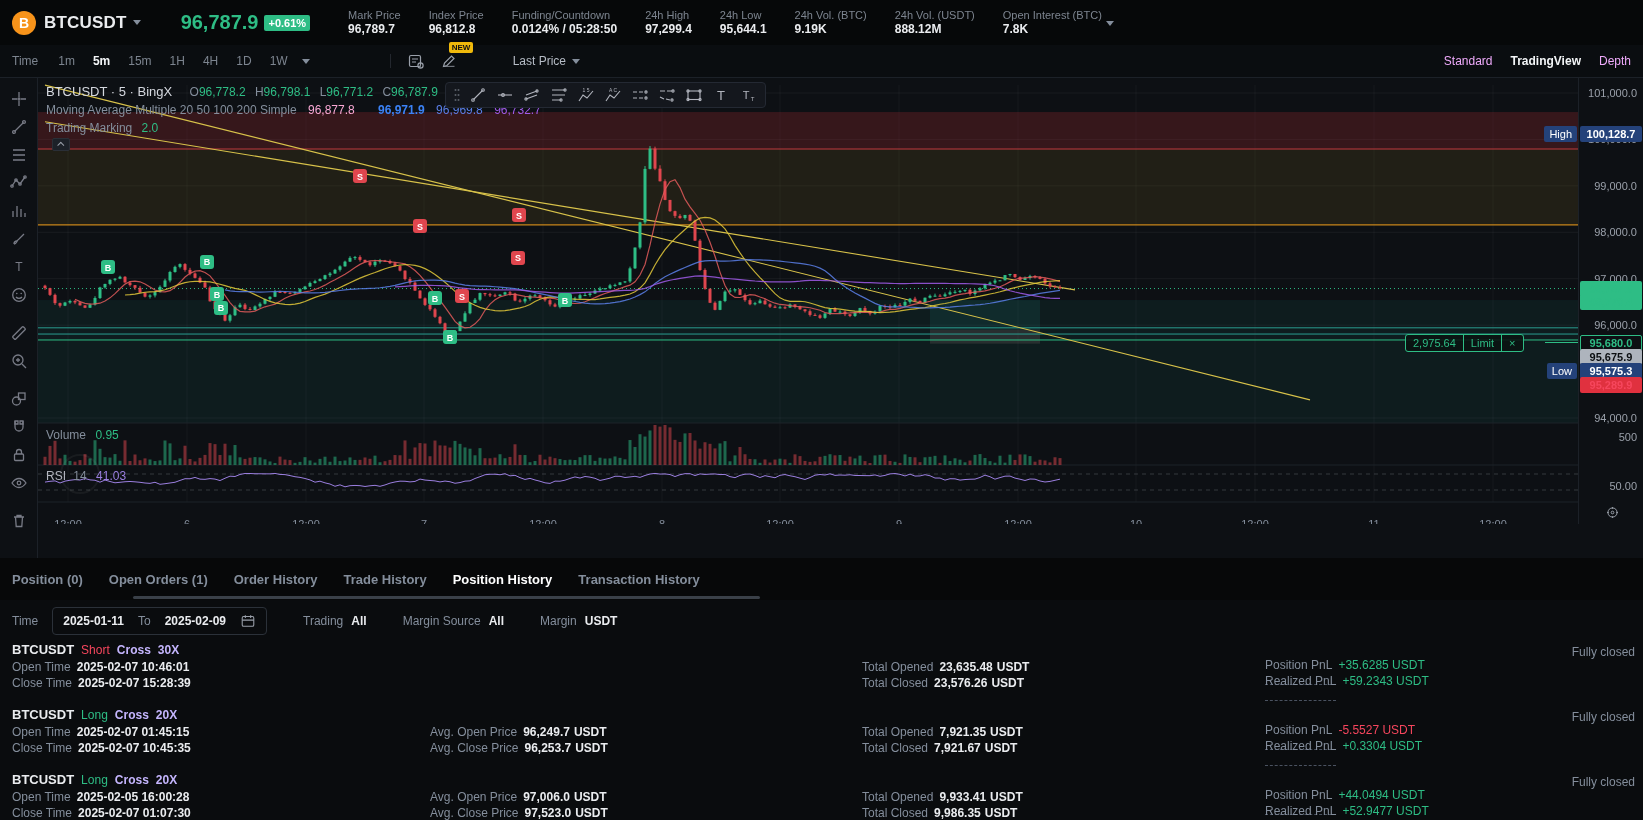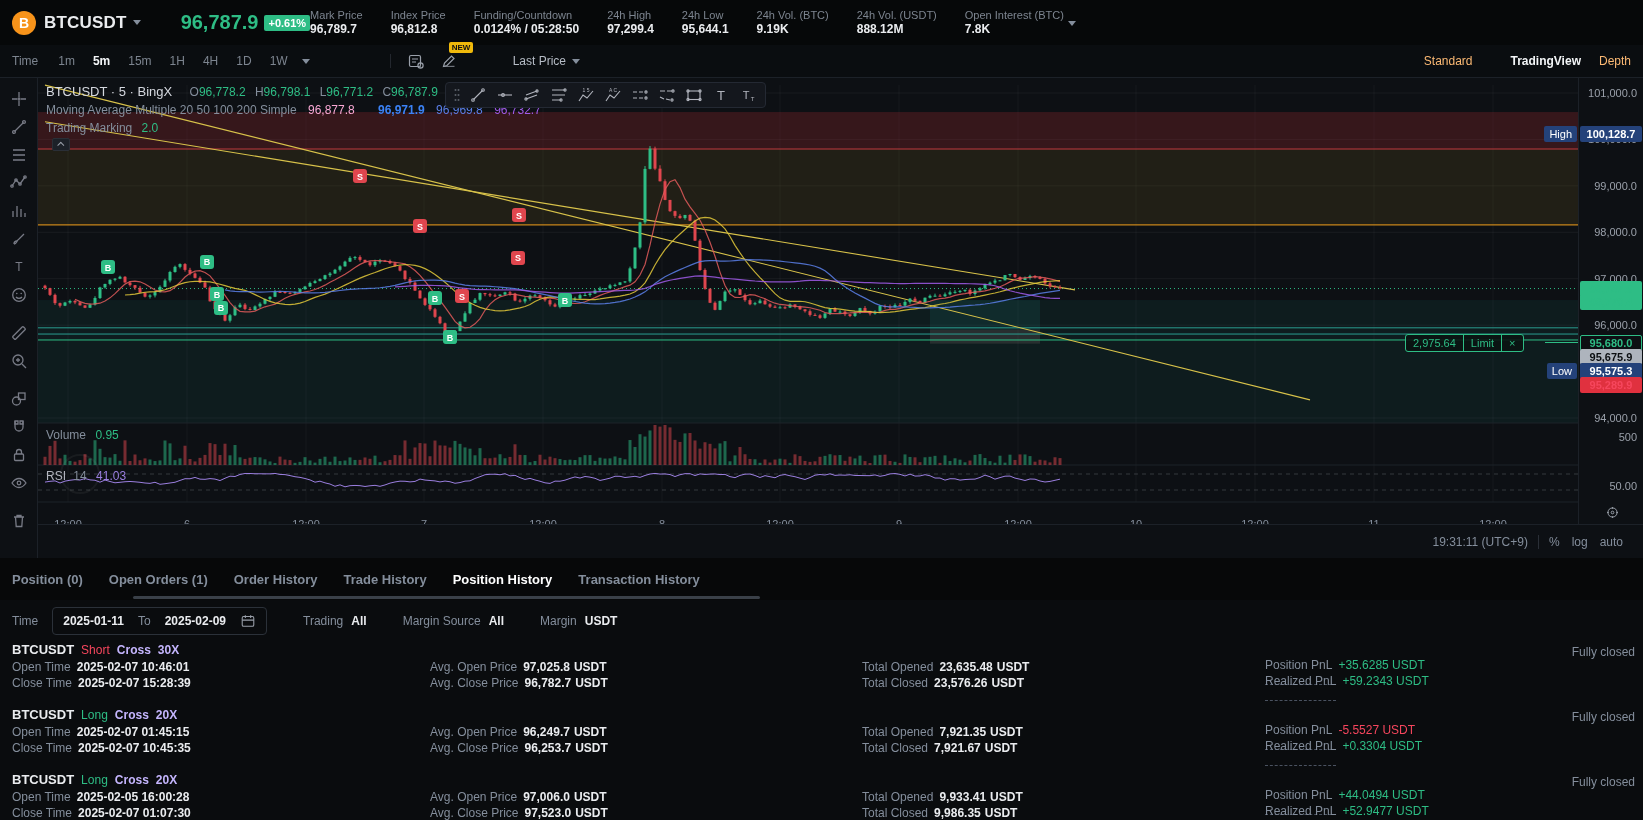--- a/index.html
+++ b/index.html
@@ -10,38 +10,38 @@
   .red   { color:#f6465d !important; }
 
   
   .topbar { height:45px; background:#060809; display:flex; align-items:center; padding:0 12px; }
   .coin-logo { width:24px; height:24px; border-radius:50%; background:#f7931a; display:flex; align-items:center; justify-content:center; margin-right:8px; }
   .coin-logo svg { display:block; }
   .symbol-name { font-size:17px; font-weight:700; letter-spacing:.2px; }
   .caret { width:0; height:0; border-left:4px solid transparent; border-right:4px solid transparent; border-top:5px solid #848e9c; display:inline-block; margin-left:6px; }
   .last-price { font-size:20px; font-weight:700; color:#2ebd85; margin-left:40px; }
   .chg-badge { background:#2ebd85; color:#fff; font-size:11px; font-weight:700; border-radius:2px; padding:2px 4px; margin-left:6px; }
-  .stats { display:flex; gap:28px; }
+  .stats { display:flex; margin-left:38px; gap:28px; }
   .stat-label { font-size:11px; color:#7d8590; line-height:14px; white-space:nowrap; }
   .stat-value { font-size:12px; font-weight:700; line-height:15px; white-space:nowrap; }
   .hdr-caret { margin-left:4px; margin-top:2px; }
 
   
   .ctoolbar { height:33px; background:#0a0d10; border-bottom:1px solid #1c2128; display:flex; align-items:center; padding:0 12px; font-size:12px; }
   .ctb-label { color:#7d8590; margin-right:14px; }
   .interval { color:#7d8590; padding:3px 6px; margin-right:6px; cursor:pointer; border-radius:2px; }
   .interval.active { color:#f3f5f7; font-weight:700; }
   .tb-divider { width:1px; height:14px; background:#23272e; margin:0 10px; }
   .tb-icon { width:20px; height:20px; display:inline-flex; align-items:center; justify-content:center; color:#9aa0aa; margin:0 6px; position:relative; cursor:pointer; }
   .tb-icon svg { stroke:currentColor; fill:none; stroke-width:1.2; }
   .new-badge { position:absolute; top:-9px; left:10px; background:#f0b90b; color:#111; font-size:8px; font-weight:700; padding:1px 3px; border-radius:2px; line-height:9px; }
   .price-mode { color:#b6bcc6; margin-left:48px; display:flex; align-items:center; cursor:pointer; }
   .view-switch { margin-left:auto; display:flex; gap:18px; font-size:12px; }
-  .view-item { color:#fdba74; cursor:pointer; }
-  .view-item.active { color:#f3f5f7; font-weight:700;margin-left:20px; }
+  .view-item { color:#f0abfc; cursor:pointer; }
+  .view-item.active { color:#f3f5f7; font-weight:700; }
 
   
   .chart-area { position:relative; height:480px; background:#0d1014; }
   .draw-sidebar { position:absolute; left:0; top:0; bottom:0; width:38px; background:#0d1014; border-right:1px solid #1c2128; display:flex; flex-direction:column; align-items:center; padding-top:8px; z-index:5; }
   .ds-icon { width:26px; height:26px; display:flex; align-items:center; justify-content:center; color:#787b86; margin-bottom:2px; cursor:pointer; border-radius:3px; }
   .ds-icon svg { stroke:currentColor; fill:none; stroke-width:1.3; }
   .ds-gap { height:10px; }
   .chart-main { position:absolute; left:38px; top:0; width:1540px; height:446px; overflow:hidden; }
   #chart-svg { position:absolute; left:0; top:0; }
   .legend { position:absolute; left:8px; top:5px; z-index:4; font-size:12px; line-height:18px; white-space:nowrap; }
@@ -1207,27 +1207,20 @@
       <div class="ax-label" style="top: 332.977px;">94,000.0</div>
       <div class="badge navy" style="top: 48px;">100,128.7<span class="prefix">High</span></div>
       <div class="badge green" style="top: 203px;">96,787.9</div>
       <div class="badge green" style="top: 216px;">96,770.4</div>
       <div class="badge outline" style="top: 257px;">95,680.0</div>
       <div class="badge gray" style="top: 271px;">95,675.9</div>
       <div class="badge navy" style="top: 285px;">95,575.3<span class="prefix">Low</span></div>
       <div class="badge red" style="top: 299px;">95,289.9</div>
     </div>
 
-  <div class="status-row">
-    <span class="clock">19:31:11 (UTC+9)</span>
-    <span class="sr-div"></span>
-    <span class="sr-btn">%</span>
-    <span class="sr-btn">log</span>
-    <span class="sr-btn">auto</span>
-  </div>
 </div>
 
 <div class="bottom-panel">
   <div class="tabs" id="tabs-mount">
   <span class="tab">Position (0)</span>
 
   <span class="tab">Open Orders (1)</span>
 
   <span class="tab">Order History</span>
 
@@ -1269,24 +1262,20 @@
     <div class="pcol pcol1">
       <div class="pos-head">
         <span class="sym">BTCUSDT</span>
         <span class="side red">Short</span>
         <span class="mode">Cross</span>
         <span class="lev">30X</span>
       </div>
       <div class="kv"><span class="k">Open Time</span><span class="v">2025-02-07 10:46:01</span></div>
       <div class="kv"><span class="k">Close Time</span><span class="v">2025-02-07 15:28:39</span></div>
     </div>
-    <div class="pcol pcol2">
-      <div class="kv"><span class="k">Avg. Open Price</span><span class="v">97,025.8</span><span class="u">USDT</span></div>
-      <div class="kv"><span class="k">Avg. Close Price</span><span class="v">96,782.7</span><span class="u">USDT</span></div>
-    </div>
     <div class="pcol pcol3">
       <div class="kv"><span class="k">Total Opened</span><span class="v">23,635.48</span><span class="u">USDT</span></div>
       <div class="kv"><span class="k">Total Closed</span><span class="v">23,576.26</span><span class="u">USDT</span></div>
     </div>
     <div class="pcol pcol4">
       <div class="kv"><span class="k dashed">Position PnL</span><span class="pnl-v green">+35.6285 USDT</span></div>
       <div class="kv"><span class="k dashed">Realized PnL</span><span class="pnl-v green">+59.2343 USDT</span></div>
     </div>
     <div class="pcol pcol5"><span class="status">Fully closed</span></div>
   </div>

